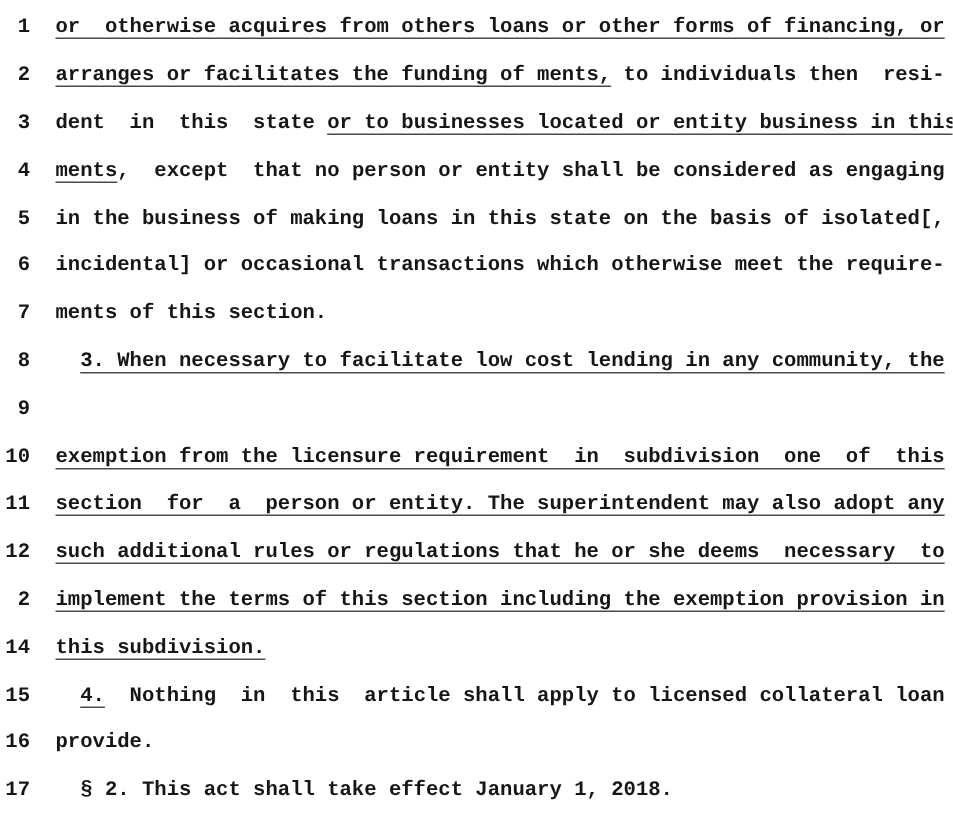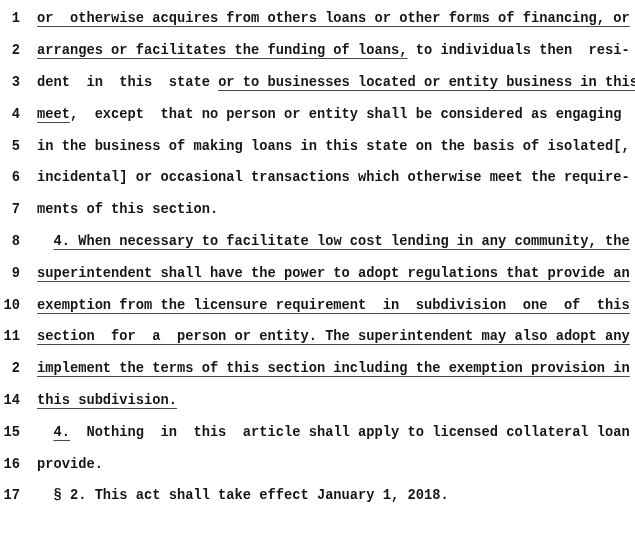--- a/index.html
+++ b/index.html
@@ -39,29 +39,30 @@
     text-underline-offset: 3.5px;
     text-decoration-color: #4a4a4a;
   }
 </style>
 </head>
 <body>
 
 <div class="page">
   <div id="lines">
       <div class="line"><span class="num">1</span><span class="text"><span class="seg u">or  otherwise acquires from others loans or other forms of financing, or</span></span></div>
-      <div class="line"><span class="num">2</span><span class="text"><span class="seg u">arranges or facilitates the funding of loans,</span><span class="seg"> to individuals then  resi-</span></span></div>
+      <div class="line"><span class="num">2</span><span class="text"><span class="seg u">arranges or facilitates the funding of ments,</span><span class="seg"> to individuals then  resi-</span></span></div>
       <div class="line"><span class="num">3</span><span class="text"><span class="seg">dent  in  this  state </span><span class="seg u">or to businesses located or entity business in this</span></span></div>
-      <div class="line"><span class="num">4</span><span class="text"><span class="seg u">meet</span><span class="seg">,  except  that no person or entity shall be considered as engaging</span></span></div>
+      <div class="line"><span class="num">4</span><span class="text"><span class="seg u">ments</span><span class="seg">,  except  that no person or entity shall be considered as engaging</span></span></div>
       <div class="line"><span class="num">5</span><span class="text"><span class="seg">in the business of making loans in this state on the basis of isolated[,</span></span></div>
       <div class="line"><span class="num">6</span><span class="text"><span class="seg">incidental] or occasional transactions which otherwise meet the require-</span></span></div>
       <div class="line"><span class="num">7</span><span class="text"><span class="seg">ments of this section.</span></span></div>
-      <div class="line"><span class="num">8</span><span class="text"><span class="seg">  </span><span class="seg u">4. When necessary to facilitate low cost lending in any community, the</span></span></div>
-      <div class="line"><span class="num">9</span><span class="text"><span class="seg u">superintendent shall have the power to adopt regulations that provide an</span></span></div>
+      <div class="line"><span class="num">8</span><span class="text"><span class="seg">  </span><span class="seg u">3. When necessary to facilitate low cost lending in any community, the</span></span></div>
+      <div class="line"><span class="num">9</span></div>
       <div class="line"><span class="num">10</span><span class="text"><span class="seg u">exemption from the licensure requirement  in  subdivision  one  of  this</span></span></div>
       <div class="line"><span class="num">11</span><span class="text"><span class="seg u">section  for  a  person or entity. The superintendent may also adopt any</span></span></div>
+      <div class="line"><span class="num">12</span><span class="text"><span class="seg u">such additional rules or regulations that he or she deems  necessary  to</span></span></div>
       <div class="line"><span class="num">2</span><span class="text"><span class="seg u">implement the terms of this section including the exemption provision in</span></span></div>
       <div class="line"><span class="num">14</span><span class="text"><span class="seg u">this subdivision.</span></span></div>
       <div class="line"><span class="num">15</span><span class="text"><span class="seg">  </span><span class="seg u">4.</span><span class="seg">  Nothing  in  this  article shall apply to licensed collateral loan</span></span></div>
       <div class="line"><span class="num">16</span><span class="text"><span class="seg">provide.</span></span></div>
       <div class="line"><span class="num">17</span><span class="text"><span class="seg">  § 2. This act shall take effect January 1, 2018.</span></span></div>
     </div>
 </div>
 
 </body></html>

